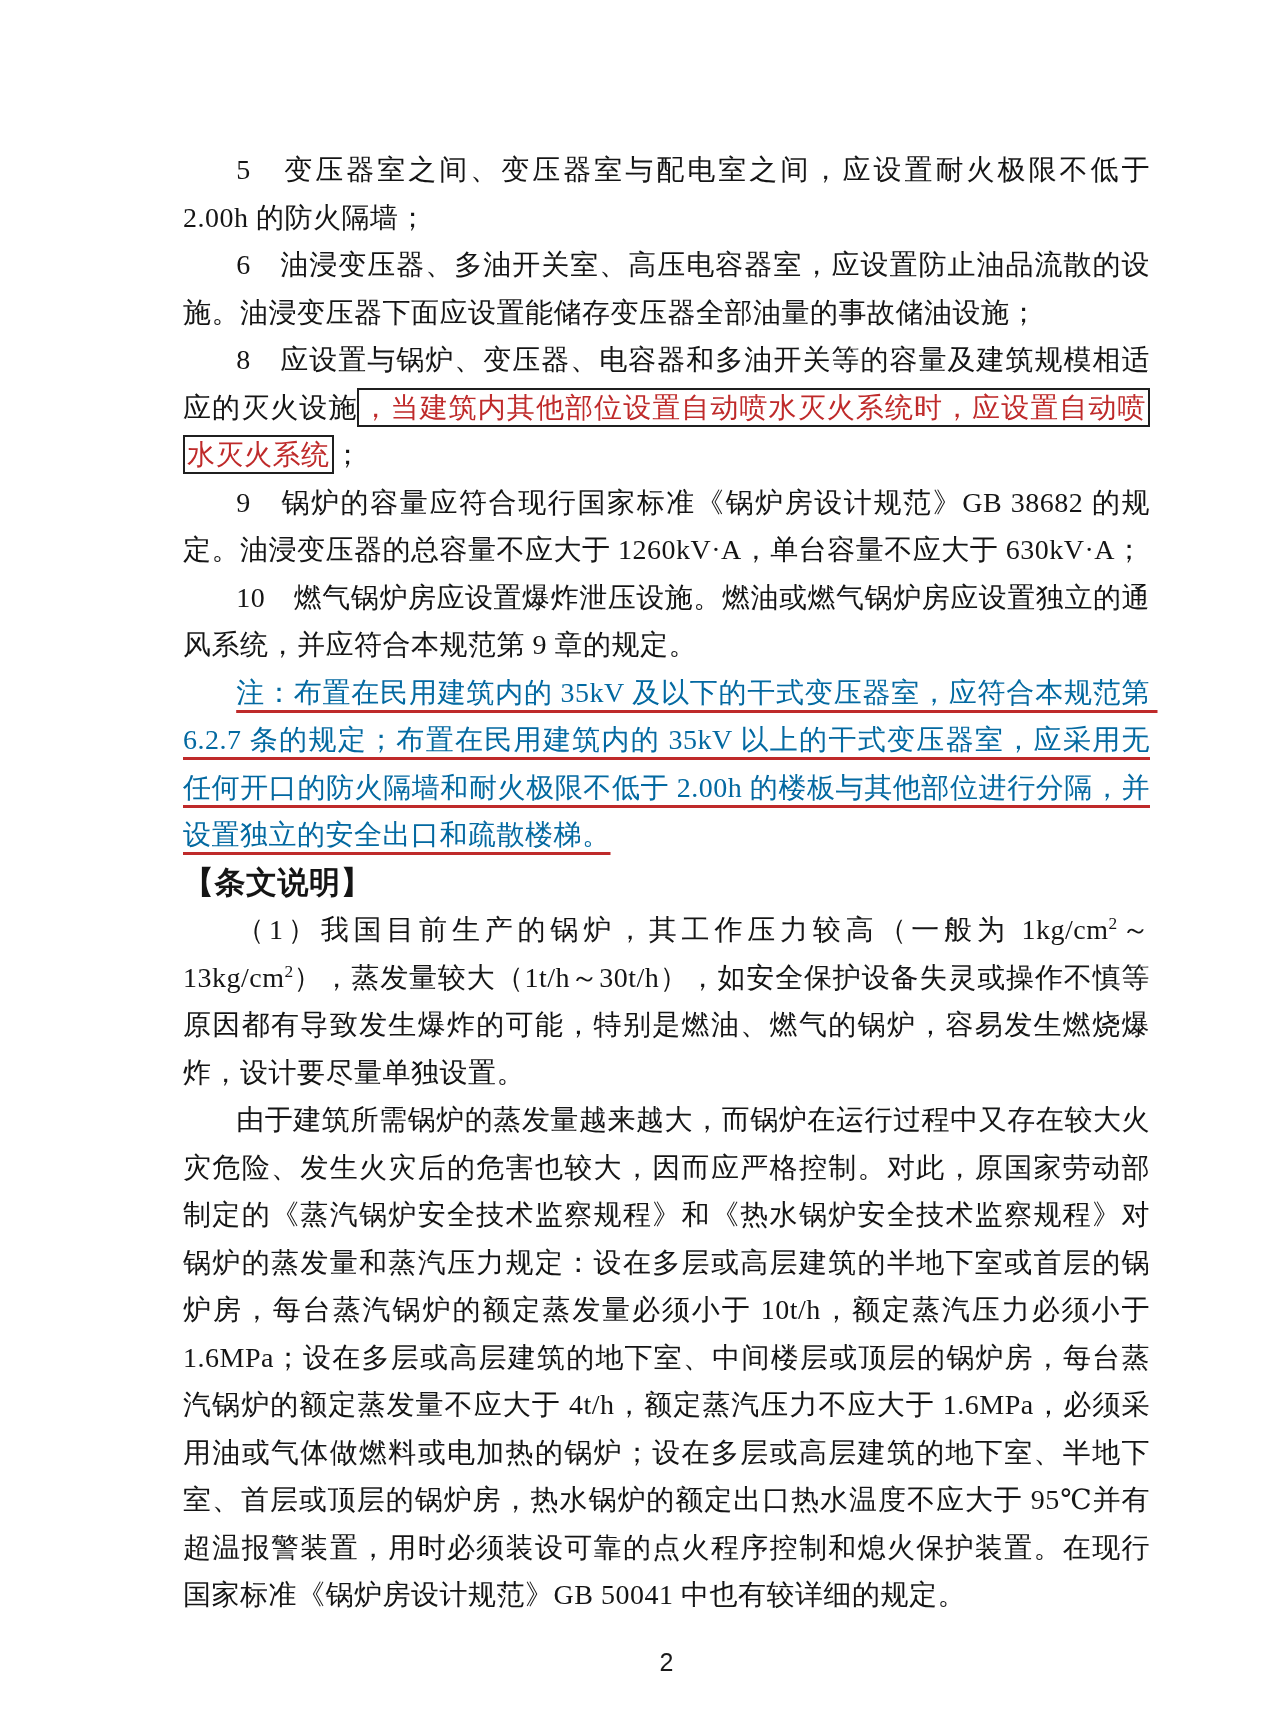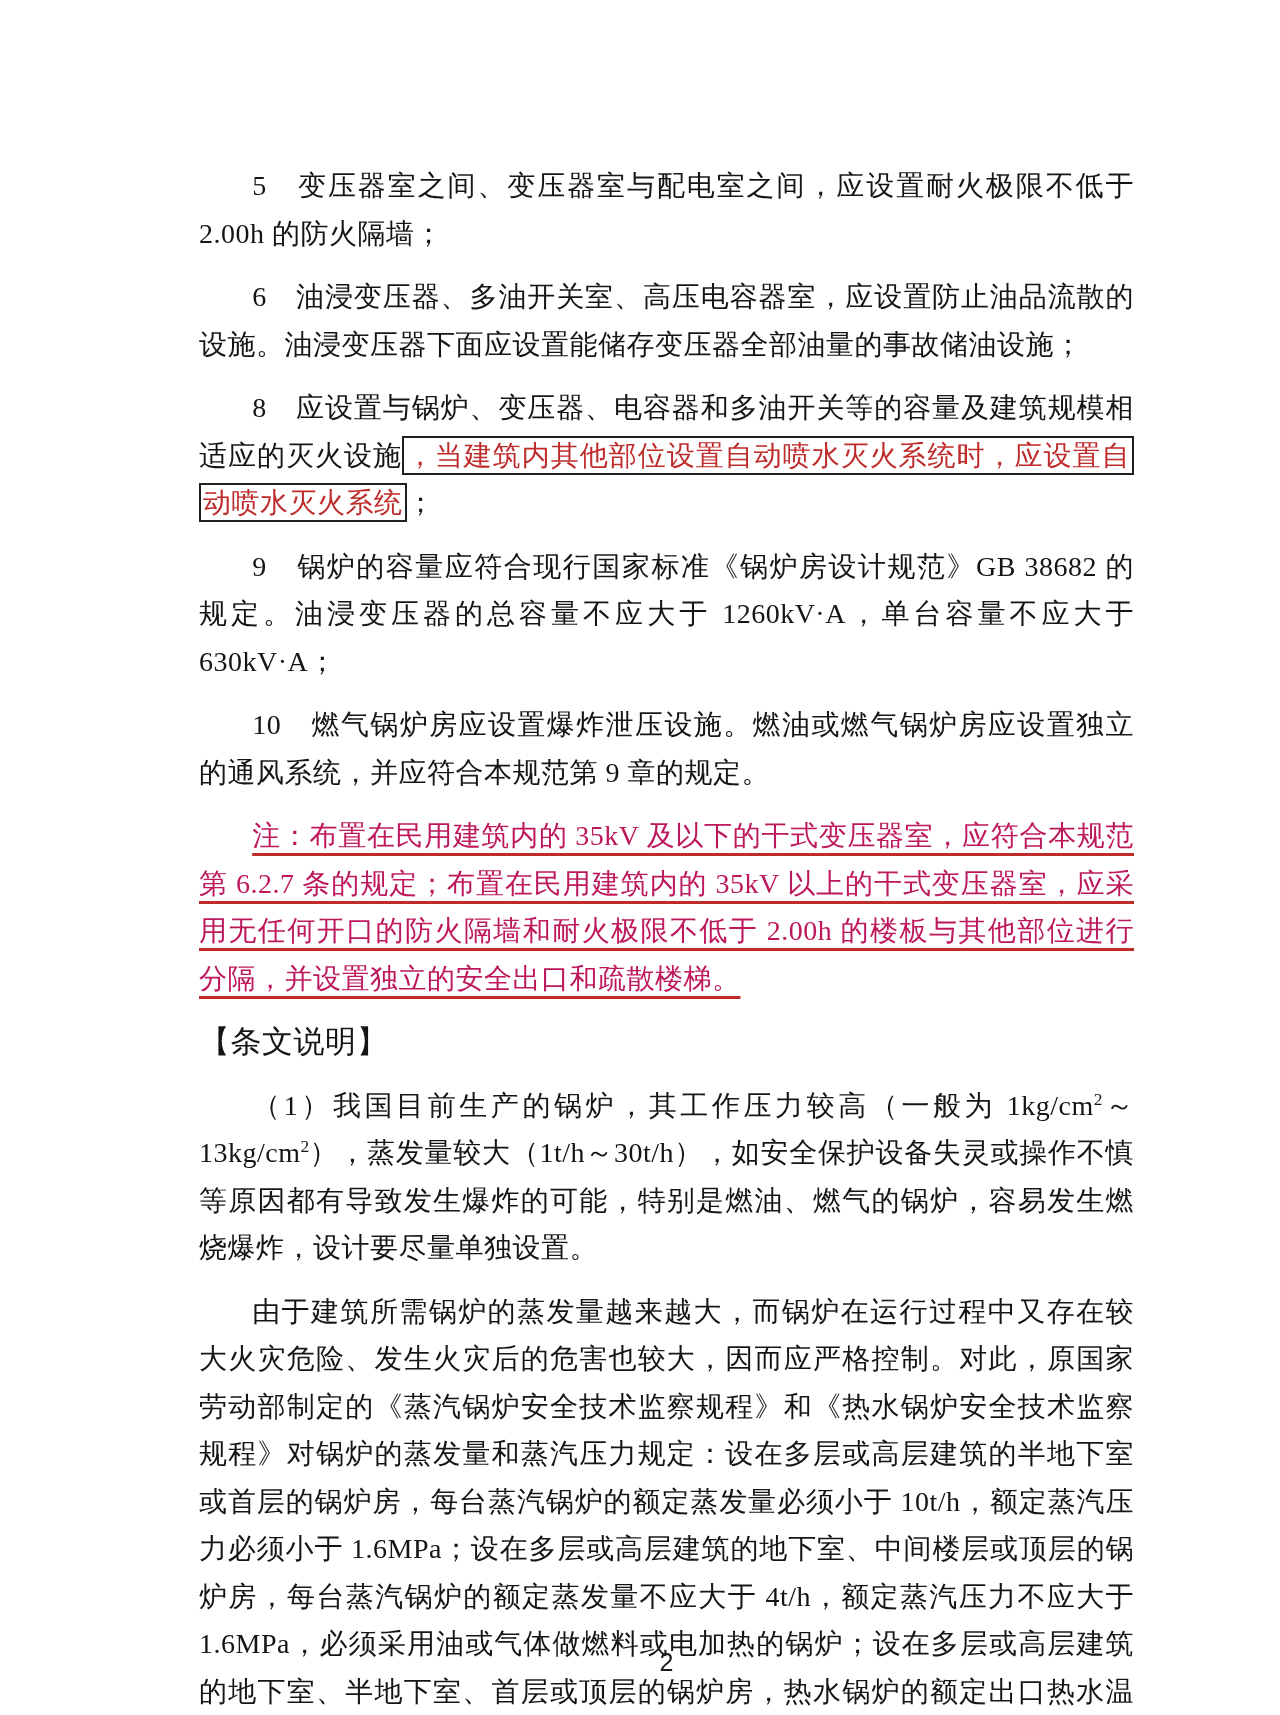--- a/index.html
+++ b/index.html
@@ -20,31 +20,31 @@
     position: absolute;
     left: 183px;
     top: 146px;
     width: 967px;
     font-size: 28px;
     line-height: 47.5px;
     text-align: justify;
     letter-spacing: 0.5px;
   }
   .para {
-    margin: 16px;
+    margin: 0;
     text-indent: 1.9em;
   }
   .para.heading {
     text-indent: 0;
     font-family: "Liberation Sans", "DejaVu Sans", sans-serif;
-    font-weight: 400;
+    font-weight: 700;
     font-size: 31px;
   }
   .para.note {
-    color: #be185d;
+    color: #0369a1;
   }
   .para.note .run {
     text-decoration: underline;
     text-decoration-color: #bf2a2a;
     text-decoration-thickness: 2.5px;
     text-underline-offset: 8px;
   }
   .run {
     white-space: pre-wrap;
   }

